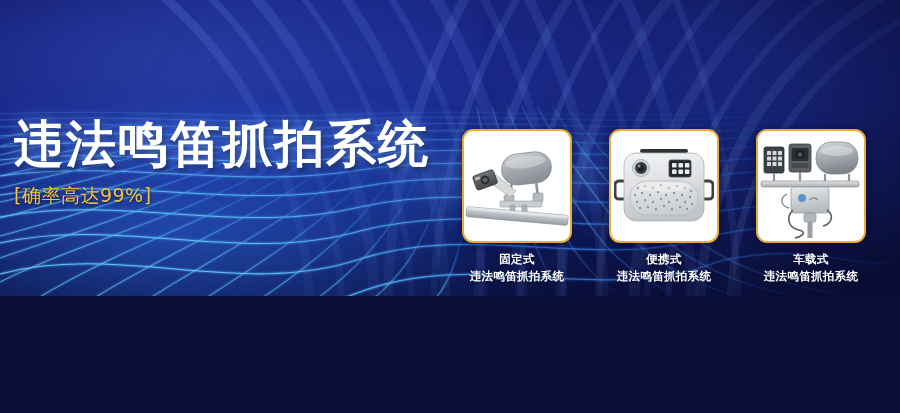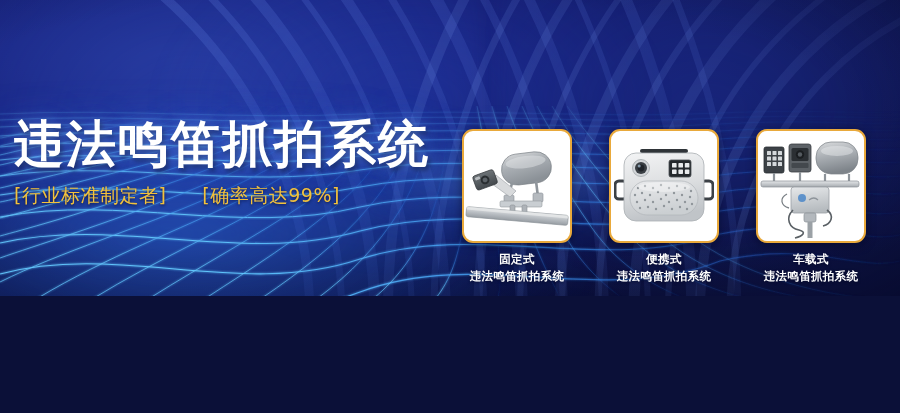--- a/index.html
+++ b/index.html
@@ -250,21 +250,20 @@
       <path d="M212,0 C178,18 112,30 40,40 C16,45 5,48 0,49" stroke-width="0.8" opacity=".62"></path>
       <path d="M190,0 C158,15 96,25 32,33 C12,37 4,39 0,40" stroke-width="0.8" opacity=".55"></path>
       <path d="M166,0 C136,12 80,20 24,27 C9,30 3,32 0,32" stroke-width="0.8" opacity=".45"></path>
     </g>
   </svg>
   <div class="mesh-hl"></div>
 
   <div class="headline-wrap">
     <div class="headline">违法鸣笛抓拍系统</div>
     <div class="tagline-row">
-      <span class="tagline">[行业标准制定者]</span>
       <span class="tagline">[确率高达99%]</span>
     </div>
   </div>
 
   <div class="cards">
 
     <div class="card">
       <div class="card-frame">
         <svg width="106" height="110" viewBox="0 0 106 110">
           <defs>

